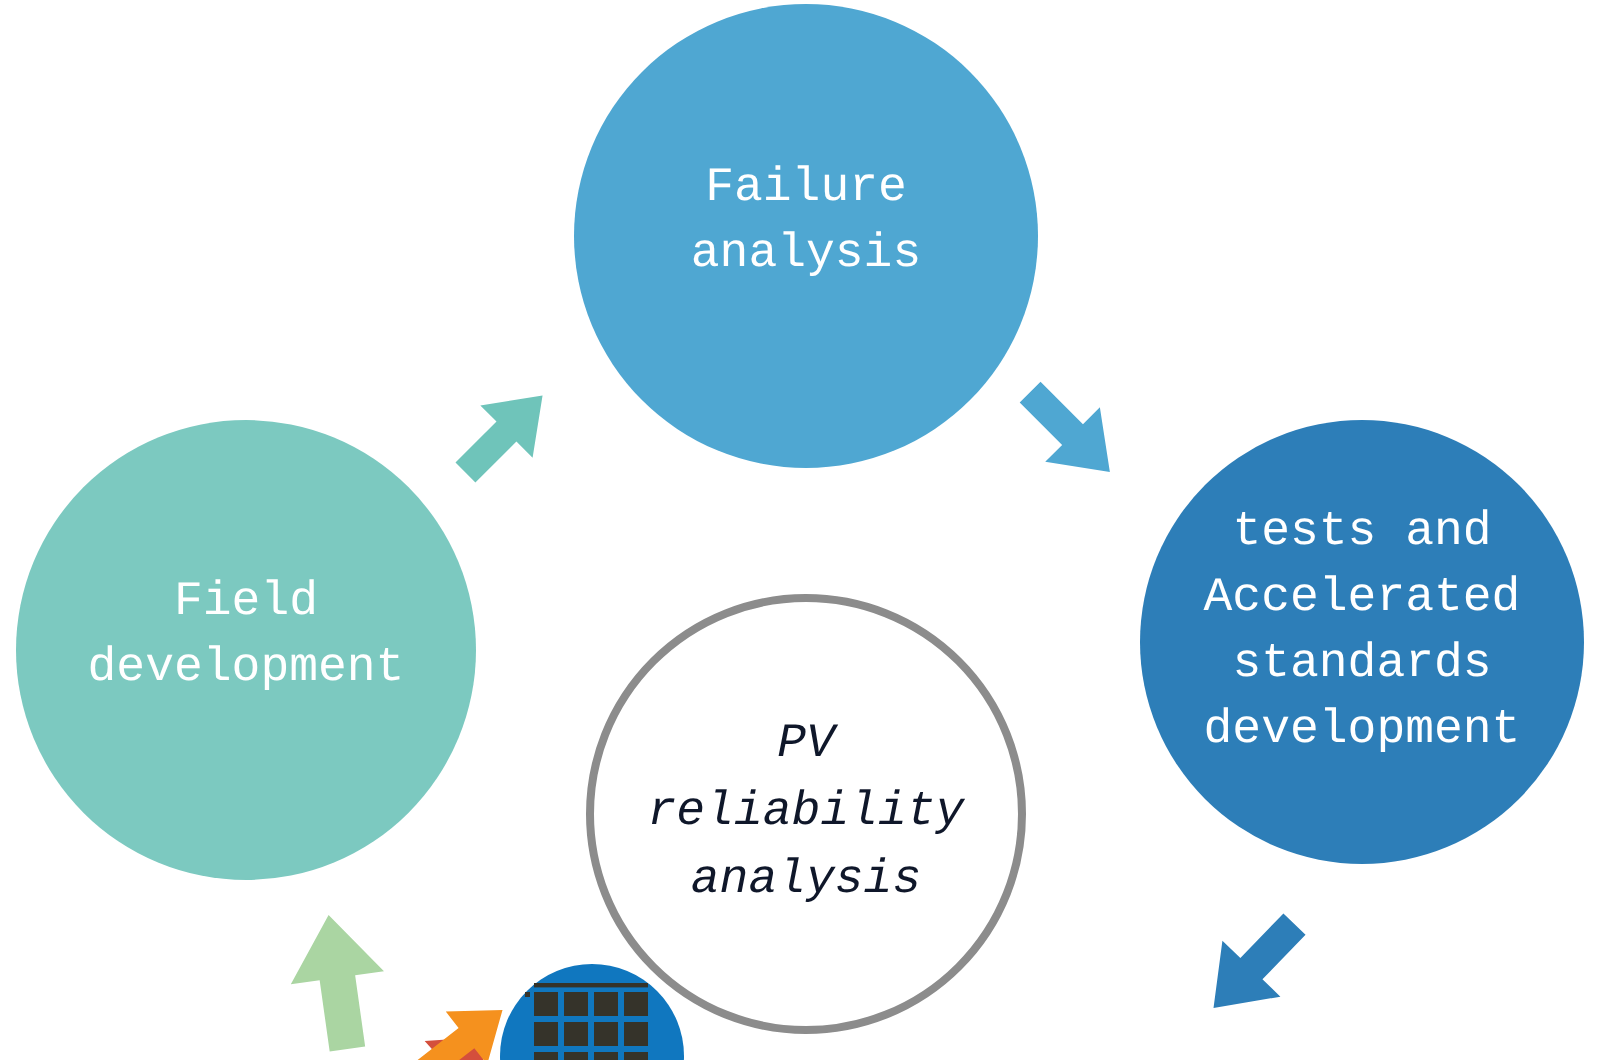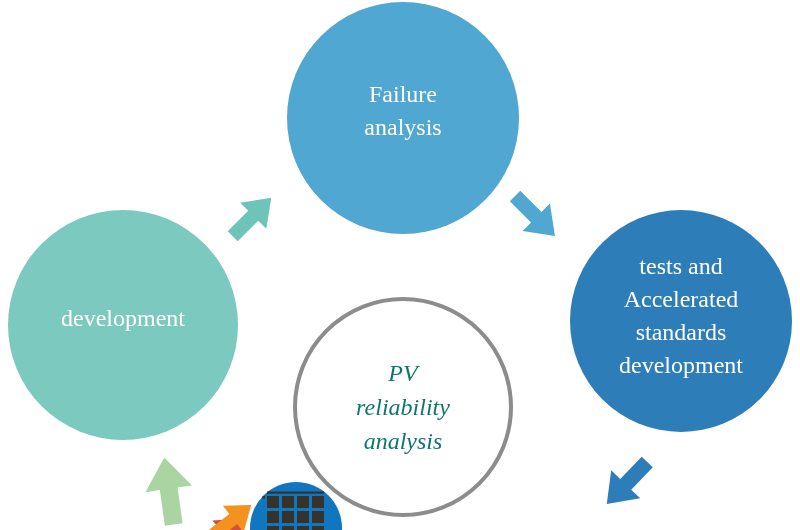--- a/index.html
+++ b/index.html
@@ -1,38 +1,38 @@
 <!DOCTYPE html>
 <html><head>
 <meta charset="utf-8">
 <style>
   html,body{margin:0;padding:0;background:#ffffff;}
   .canvas{
     position:relative;width:800px;height:530px;overflow:hidden;
     background:#ffffff;
-    font-family:Liberation Serif, serif;
+    font-family:Liberation Mono, monospace;
   }
   .node{
     position:absolute;border-radius:50%;
     display:flex;align-items:center;justify-content:center;text-align:center;
   }
   .node .label{color:#ffffff;font-size:24px;line-height:33px;}
   .node .label span{display:block;}
   .node-failure{left:287px;top:2px;width:232px;height:232px;background:#4FA7D2;}
   .node-failure .label{padding-bottom:14px;}
   .node-accelerated{left:570px;top:210px;width:222px;height:222px;background:#2D7EB8;}
   .node-accelerated .label{padding-bottom:10px;}
   .node-field{left:8px;top:210px;width:230px;height:230px;background:#7CC9C0;}
   .node-field .label{padding-bottom:14px;}
   .node-center{
     left:293px;top:297px;width:220px;height:220px;
     background:#ffffff;border:4px solid #8C8C8C;box-sizing:border-box;z-index:2;
   }
   .node-center .label{
-    color:#0f766e;font-style:italic;font-size:24px;line-height:34px;padding-bottom:0;
+    color:#0f172a;font-style:italic;font-size:24px;line-height:34px;padding-bottom:0;
   }
   .arrow{position:absolute;}
   .arrow-teal{left:230px;top:188px;width:44px;height:58px;transform:rotate(45deg);}
   .arrow-blue{left:512px;top:186px;width:46px;height:60px;transform:rotate(135deg);}
   .arrow-darkblue{left:603px;top:452px;width:48px;height:62px;transform:rotate(-136deg);}
   .arrow-green{left:141px;top:455px;width:56px;height:72px;transform:rotate(-8deg);}
   .arrow-orange{left:212px;top:494px;width:40px;height:52px;transform:rotate(52deg);z-index:1;}
   .arrow-red{left:201px;top:508px;width:46px;height:56px;transform:rotate(48deg);z-index:0;}
   .pv-module{position:absolute;left:250px;top:482px;width:92px;height:92px;z-index:3;}
 </style>
@@ -52,20 +52,21 @@
     <div class="label">
       <span>tests and</span>
       <span>Accelerated</span>
       <span>standards</span>
       <span>development</span>
     </div>
   </div>
 
   <div class="node node-field" style="background-color: rgb(124, 201, 192);">
     <div class="label">
+      <span>Field</span>
       <span>development</span>
     </div>
   </div>
 
   <div class="node node-center" style="border-color: rgb(140, 140, 140);">
     <div class="label">
       <span>PV</span>
       <span>reliability</span>
       <span>analysis</span>
     </div>

